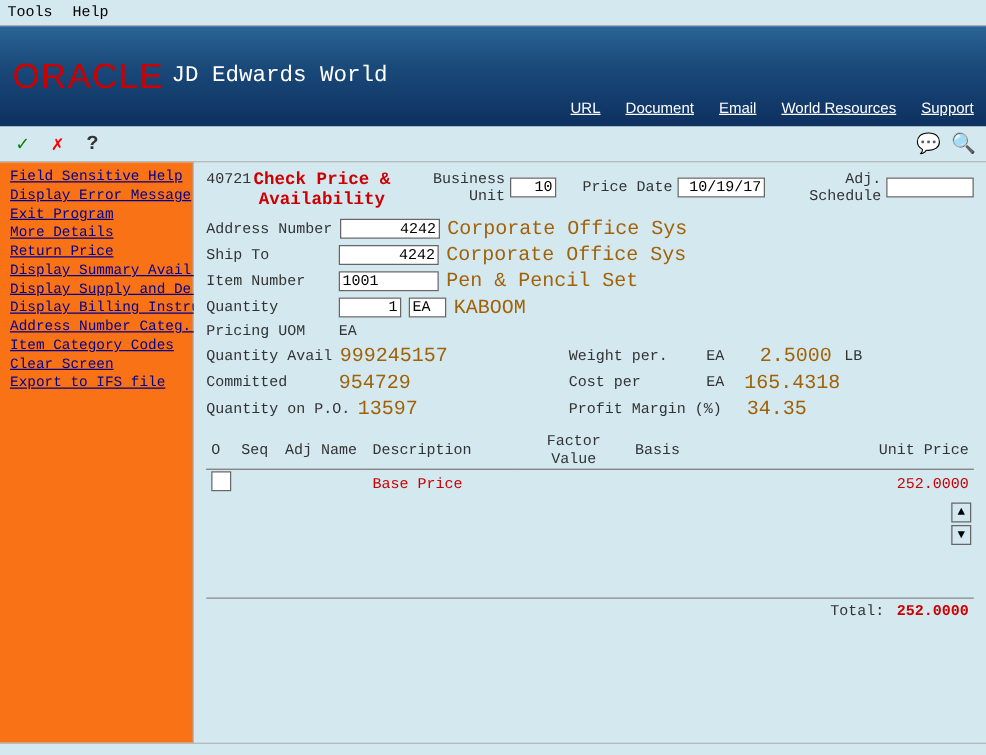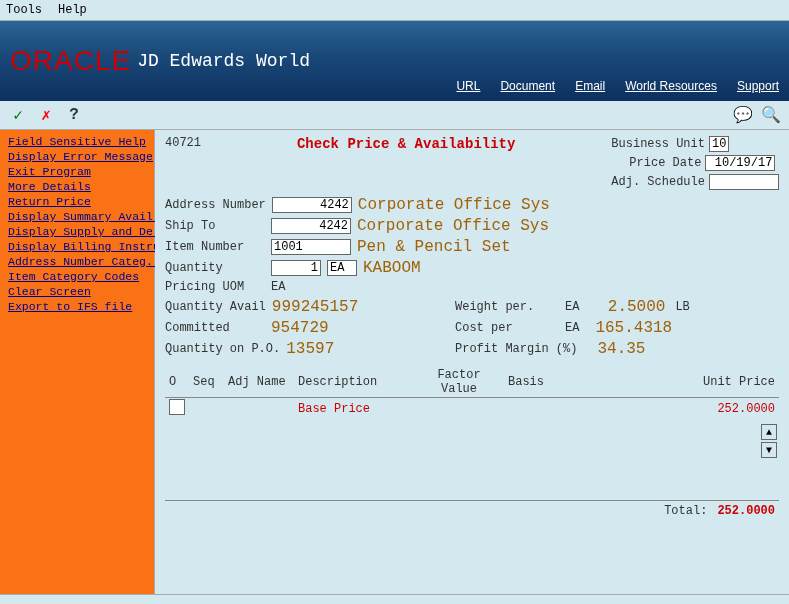--- a/index.html
+++ b/index.html
@@ -159,21 +159,21 @@
       font-size: 12px;
     }
     .form-title {
       color: #cc0000;
       font-size: 14px;
       font-weight: bold;
       text-align: center;
     }
     .right-fields {
       display: flex;
-      flex-direction: column;
+      flex-direction: row;
       gap: 3px;
     }
     .right-field-row {
       display: flex;
       align-items: center;
       gap: 4px;
     }
     .right-label {
       font-size: 12px;
       color: #333;
@@ -298,21 +298,21 @@
   </div>
 
   <div class="content">
 
     <div style="display:flex; justify-content:space-between; align-items:flex-start; margin-bottom:6px;">
       <span class="form-id">40721</span>
       <span class="form-title">Check Price &amp; Availability</span>
       <div class="right-fields">
         <div class="right-field-row">
           <span class="right-label">Business Unit</span>
-          <input class="right-input" style="width: 20px; text-align: right;" value="10">
+          <input class="right-input" style="width: 37px; text-align: right;" value="10">
         </div>
         <div class="right-field-row">
           <span class="right-label">Price Date</span>
           <input class="right-input" style="width: 70px;" value="10/19/17">
         </div>
         <div class="right-field-row">
           <span class="right-label">Adj. Schedule</span>
           <input class="right-input" style="width: 70px;" value="">
         </div>
       </div>

